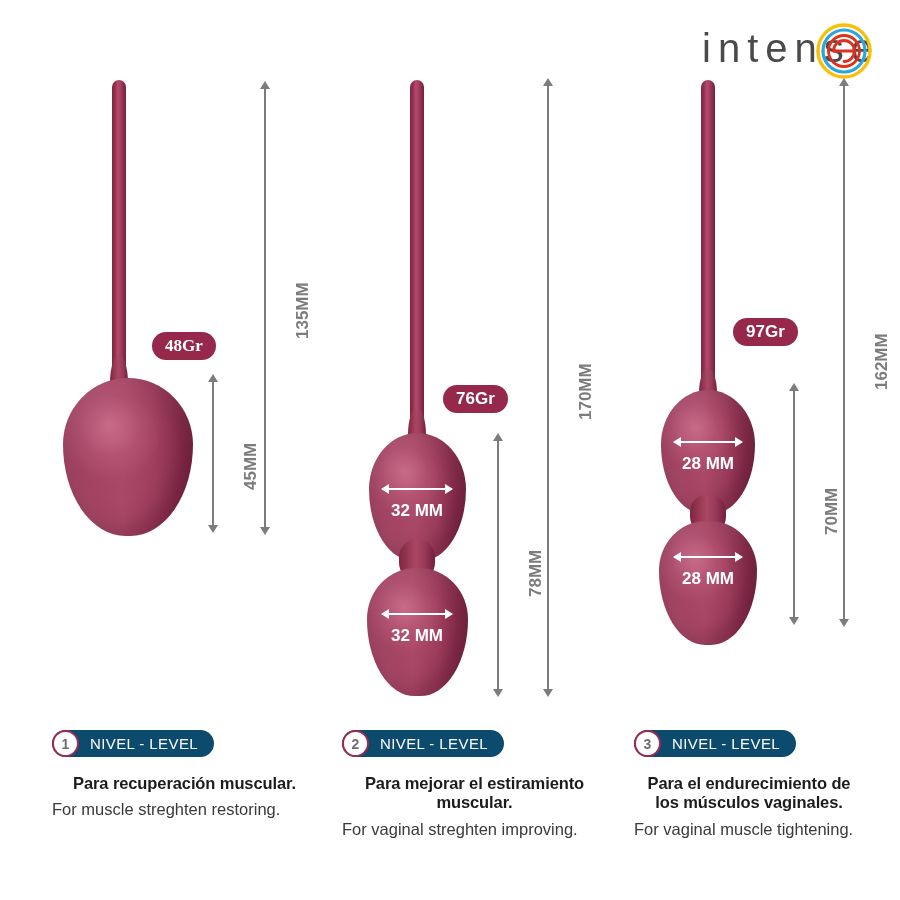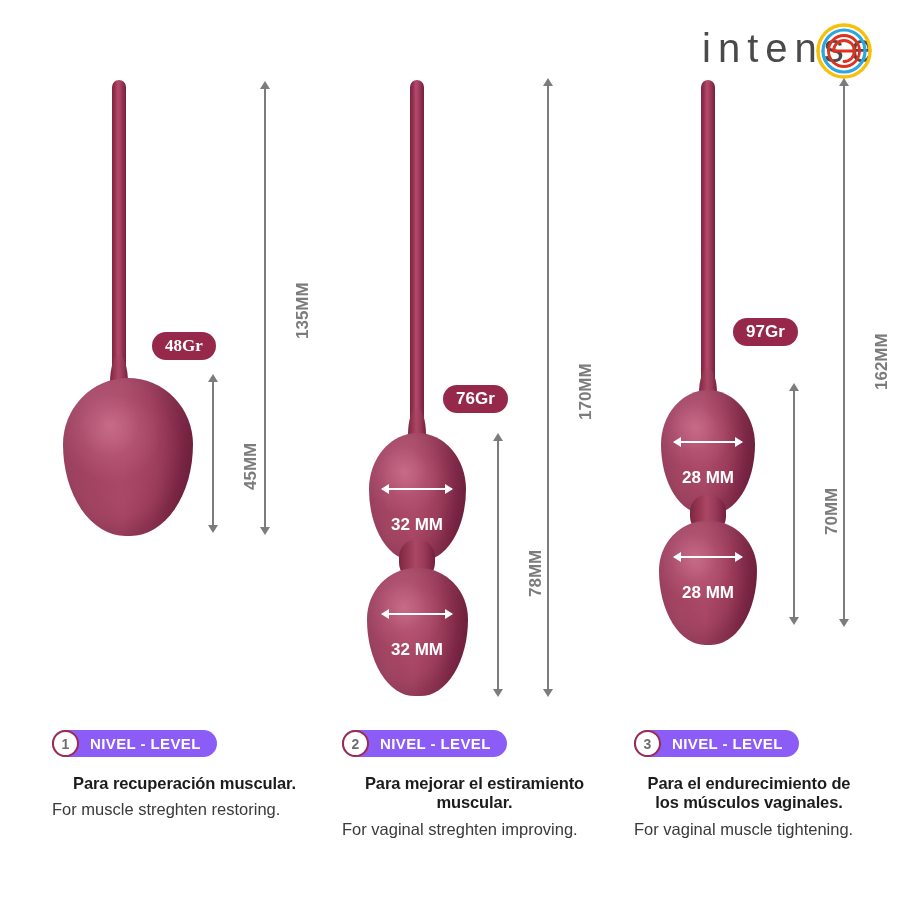--- a/index.html
+++ b/index.html
@@ -70,37 +70,37 @@
   .warrow { position:absolute; height:2px; background:#ffffff; }
   .warrow::before, .warrow::after {
     content:""; position:absolute; top:50%; width:0; height:0;
     border-top:5px solid transparent; border-bottom:5px solid transparent;
     transform:translateY(-50%);
   }
   .warrow::before { left:-1px; border-right:8px solid #ffffff; }
   .warrow::after  { right:-1px; border-left:8px solid #ffffff; }
   .wlabel {
     position:absolute; color:#ffffff; font-size:17px; font-weight:700;
-    white-space:nowrap; text-align:center;margin-top:14px;
+    white-space:nowrap; text-align:center;
   }
 
   
   .weight {
     position:absolute; background:#96284c; color:#fff;
     font-size:17px; font-weight:700; border-radius:20px;
     padding:5px 13px 6px; white-space:nowrap; line-height:1;
   }
 
   
   .caption { position:absolute; width:265px; }
   .lvl-badge { position:relative; height:27px; display:inline-block; }
   .lvl-pill {
     position:absolute; left:0; top:0; height:27px;
-    background:#8b5cf6; border-radius:14px;
-    color:#ffffff; font-size:15px; font-weight:700; letter-spacing:0.4px;
+    background:#0c4a6e; border-radius:14px;
+    color:#ffffff; font-size:15px; font-weight:400; letter-spacing:0.4px;
     padding:5px 16px 5px 38px; white-space:nowrap; line-height:17px;
   }
   .lvl-num {
     position:absolute; left:0; top:0; width:27px; height:27px;
     border-radius:50%; background:#ffffff; border:2.5px solid #9b2c50;
     color:#6e6e6e; font-size:14px; font-weight:700;
     display:flex; align-items:center; justify-content:center; z-index:2;
   }
   .cap-es {
     margin-top:13px; color:#1c1c1c; font-size:16.5px; font-weight:700;

